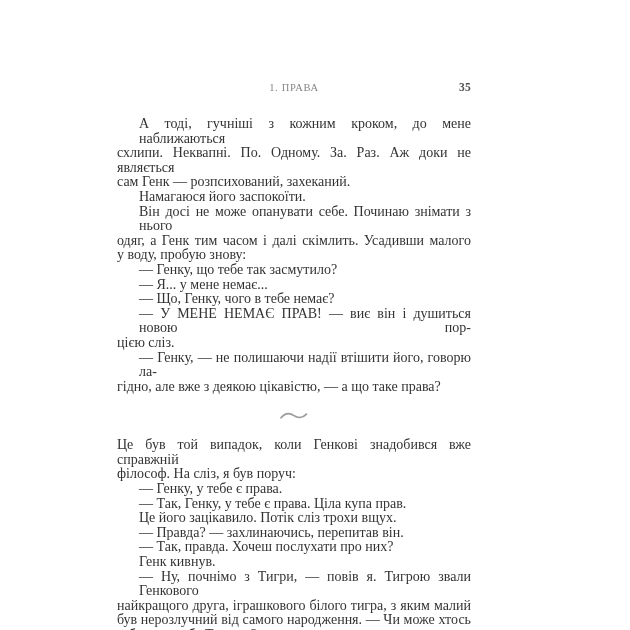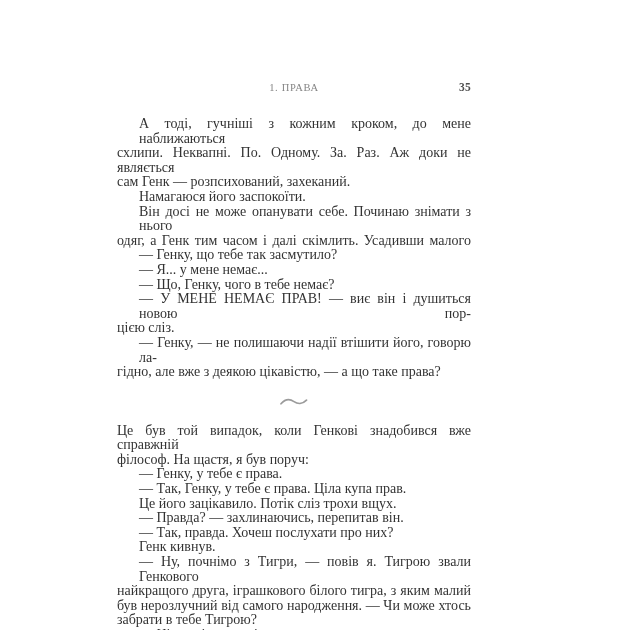--- a/index.html
+++ b/index.html
@@ -70,20 +70,21 @@
             <div class="line indent">А тоді, гучніші з кожним кроком, до мене наближаються</div>
             <div class="line">схлипи. Неквапні. По. Одному. За. Раз. Аж доки не являється</div>
             <div class="line para-end">сам Генк — розпсихований, захеканий.</div>
           </div>
           <div class="paragraph">
             <div class="line para-end indent">Намагаюся його заспокоїти.</div>
           </div>
           <div class="paragraph">
             <div class="line indent">Він досі не може опанувати себе. Починаю знімати з нього</div>
             <div class="line">одяг, а Генк тим часом і далі скімлить. Усадивши малого</div>
+            <div class="line para-end">у воду, пробую знову:</div>
           </div>
           <div class="paragraph">
             <div class="line para-end indent">— Генку, що тебе так засмутило?</div>
           </div>
           <div class="paragraph">
             <div class="line para-end indent">— Я... у мене немає...</div>
           </div>
           <div class="paragraph">
             <div class="line para-end indent">— Що, Генку, чого в тебе немає?</div>
           </div>
@@ -97,21 +98,21 @@
           </div>
         </div>
         <div class="divider">
         <svg width="30" height="10" viewBox="0 0 30 10" aria-hidden="true">
           <path class="squiggle-path" d="M2 6.8 C 6.5 1.6, 11.5 2.2, 15 4.6 C 18.5 7, 23.5 7.4, 27.5 3.2" fill="none" stroke="#9b9b9b" stroke-width="1.7" stroke-linecap="round"></path>
         </svg>
       </div>
     <div class="section">
           <div class="paragraph">
             <div class="line">Це був той випадок, коли Генкові знадобився вже справжній</div>
-            <div class="line para-end">філософ. На щастя, я був поруч:</div>
+            <div class="line para-end">філософ. На сліз, я був поруч:</div>
           </div>
           <div class="paragraph">
             <div class="line para-end indent">— Генку, у тебе є права.</div>
           </div>
           <div class="paragraph">
             <div class="line para-end indent">— Так, Генку, у тебе є права. Ціла купа прав.</div>
           </div>
           <div class="paragraph">
             <div class="line para-end indent">Це його зацікавило. Потік сліз трохи вщух.</div>
           </div>

